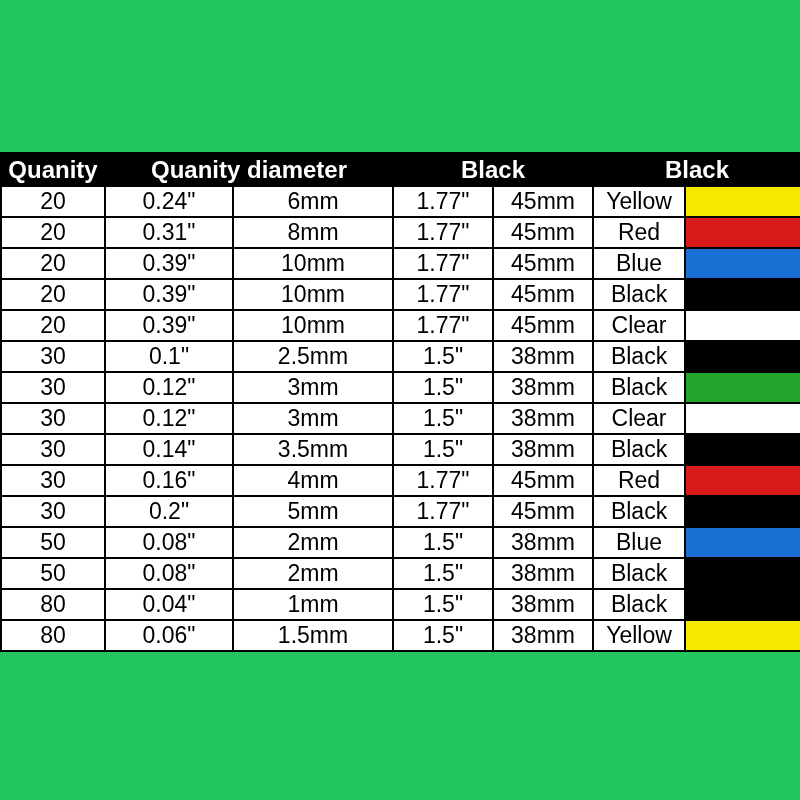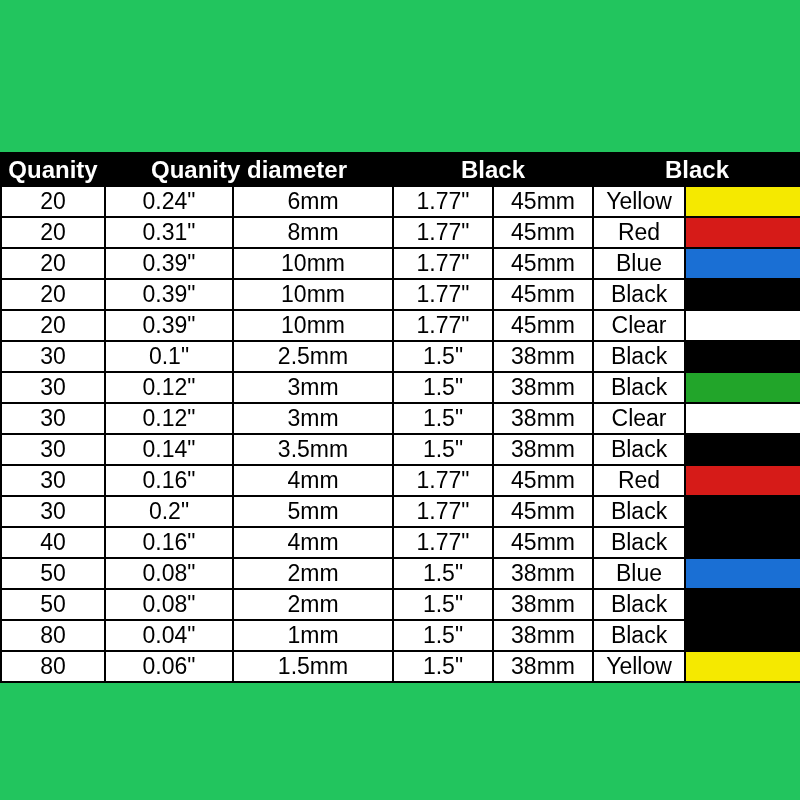--- a/index.html
+++ b/index.html
@@ -210,31 +210,20 @@
             <td>0.2"</td>
             <td>5mm</td>
             <td>1.77"</td>
             <td>45mm</td>
             <td>Black</td>
             <td class="swatch">
               <span class="swatch-fill" style="background: rgb(0, 0, 0);"></span>
             </td>
           </tr>
           <tr>
-            <td>40</td>
-            <td>0.16"</td>
-            <td>4mm</td>
-            <td>1.77"</td>
-            <td>45mm</td>
-            <td>Black</td>
-            <td class="swatch">
-              <span class="swatch-fill" style="background: rgb(0, 0, 0);"></span>
-            </td>
-          </tr>
-          <tr>
             <td>50</td>
             <td>0.08"</td>
             <td>2mm</td>
             <td>1.5"</td>
             <td>38mm</td>
             <td>Blue</td>
             <td class="swatch">
               <span class="swatch-fill" style="background: rgb(26, 111, 212);"></span>
             </td>
           </tr>

